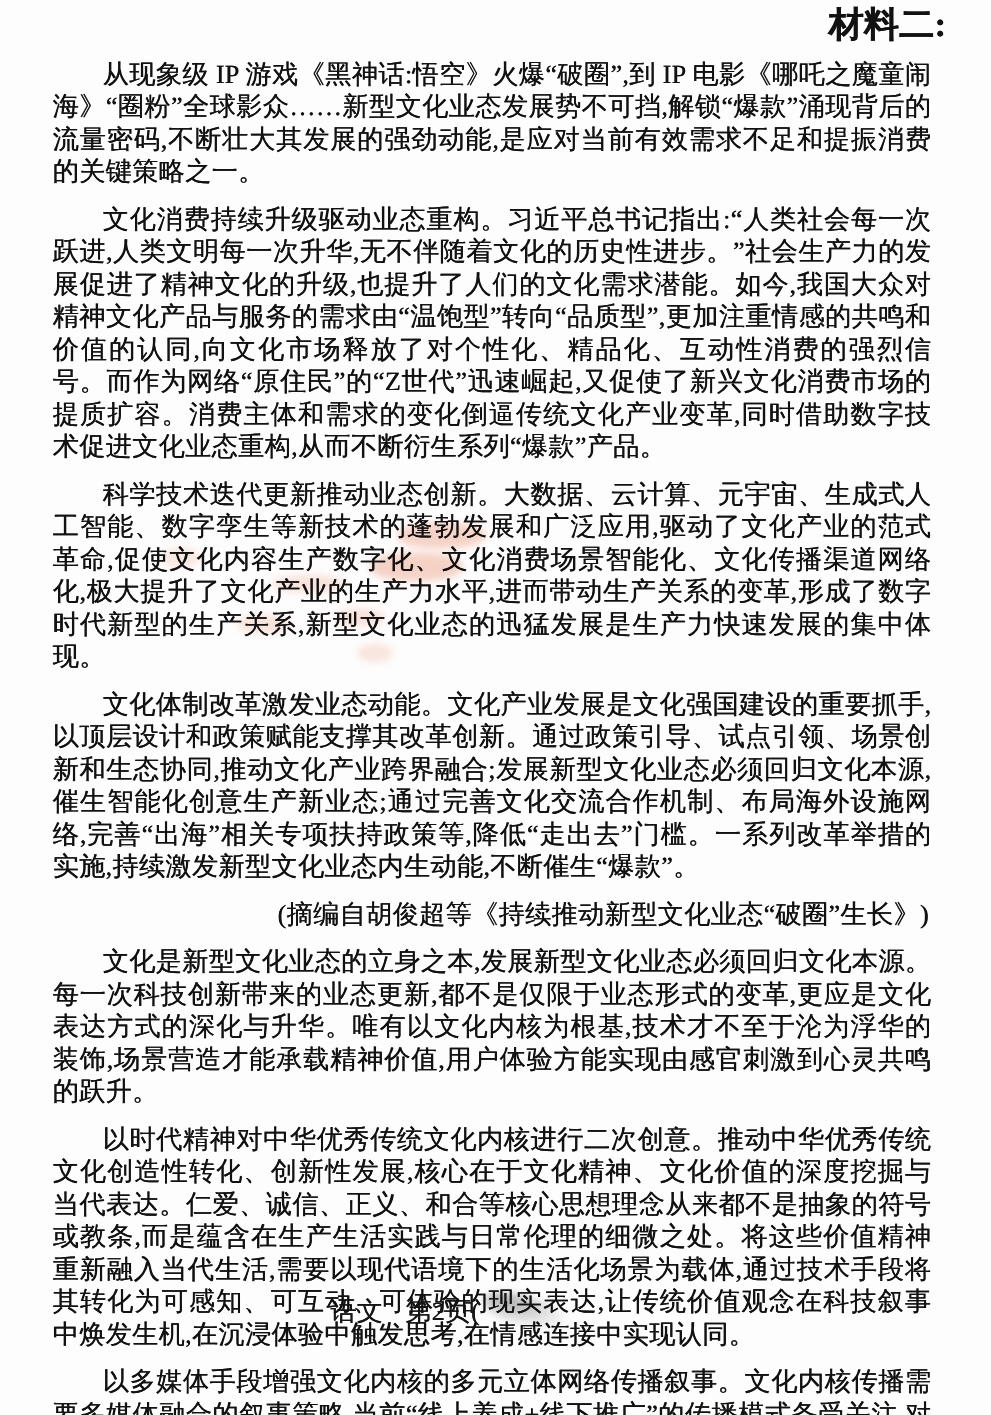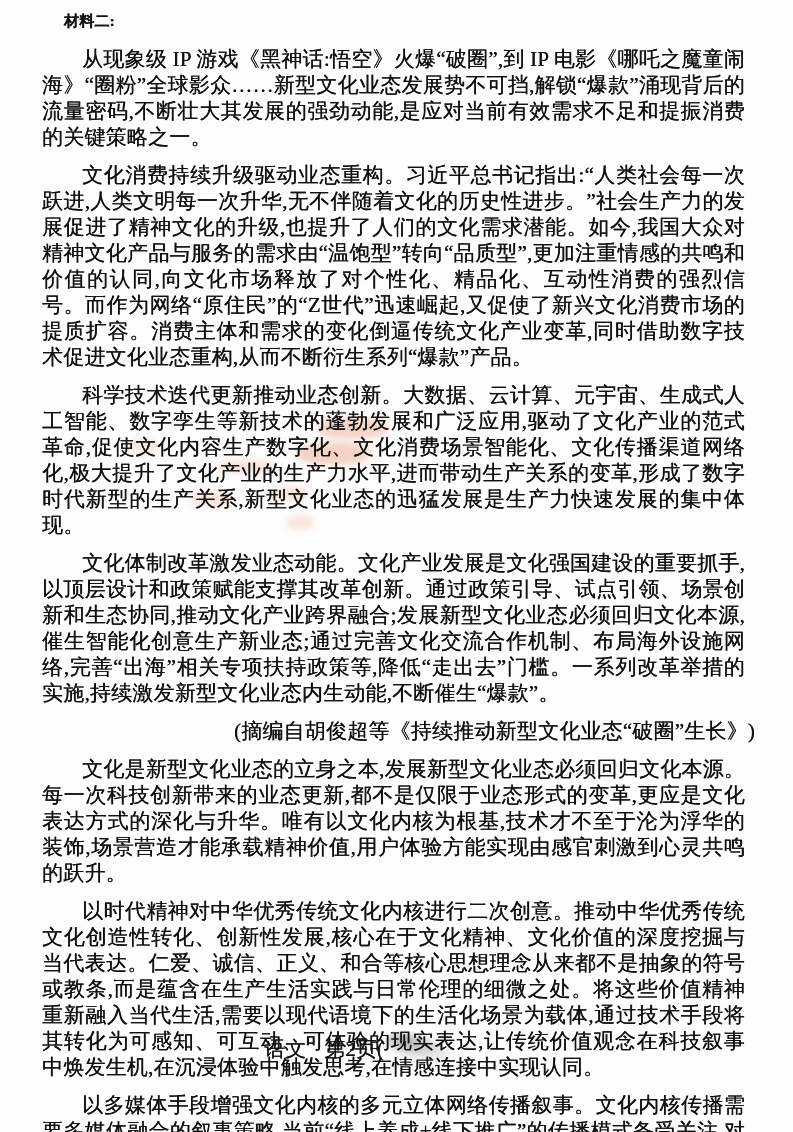--- a/index.html
+++ b/index.html
@@ -22,31 +22,31 @@
     top: 8px;
     width: 727px;
     font-size: 21px;
     line-height: 26px;
     text-align: justify;
     letter-spacing: 0.2px;
     text-shadow: 0.3px 0 0 currentColor; 
   }
   .heading {
     margin: 0;
-    font-size: 15px;
+    font-size: 28px;
     font-weight: 700;
     text-indent: 34px;
-    text-align: left;
+    text-align: right;
   }
   .para {
     margin: 12px;
     text-indent: 40px;
   }
   .attribution {
-    margin: 0;
+    margin: 12px;
     text-indent: 0;
     text-align: right;
     text-align-last: right;
     padding-right: 2px;
   }
   
   .ink-mark {
     position: absolute;
     background: #f0b9a4;
     border-radius: 45%;

